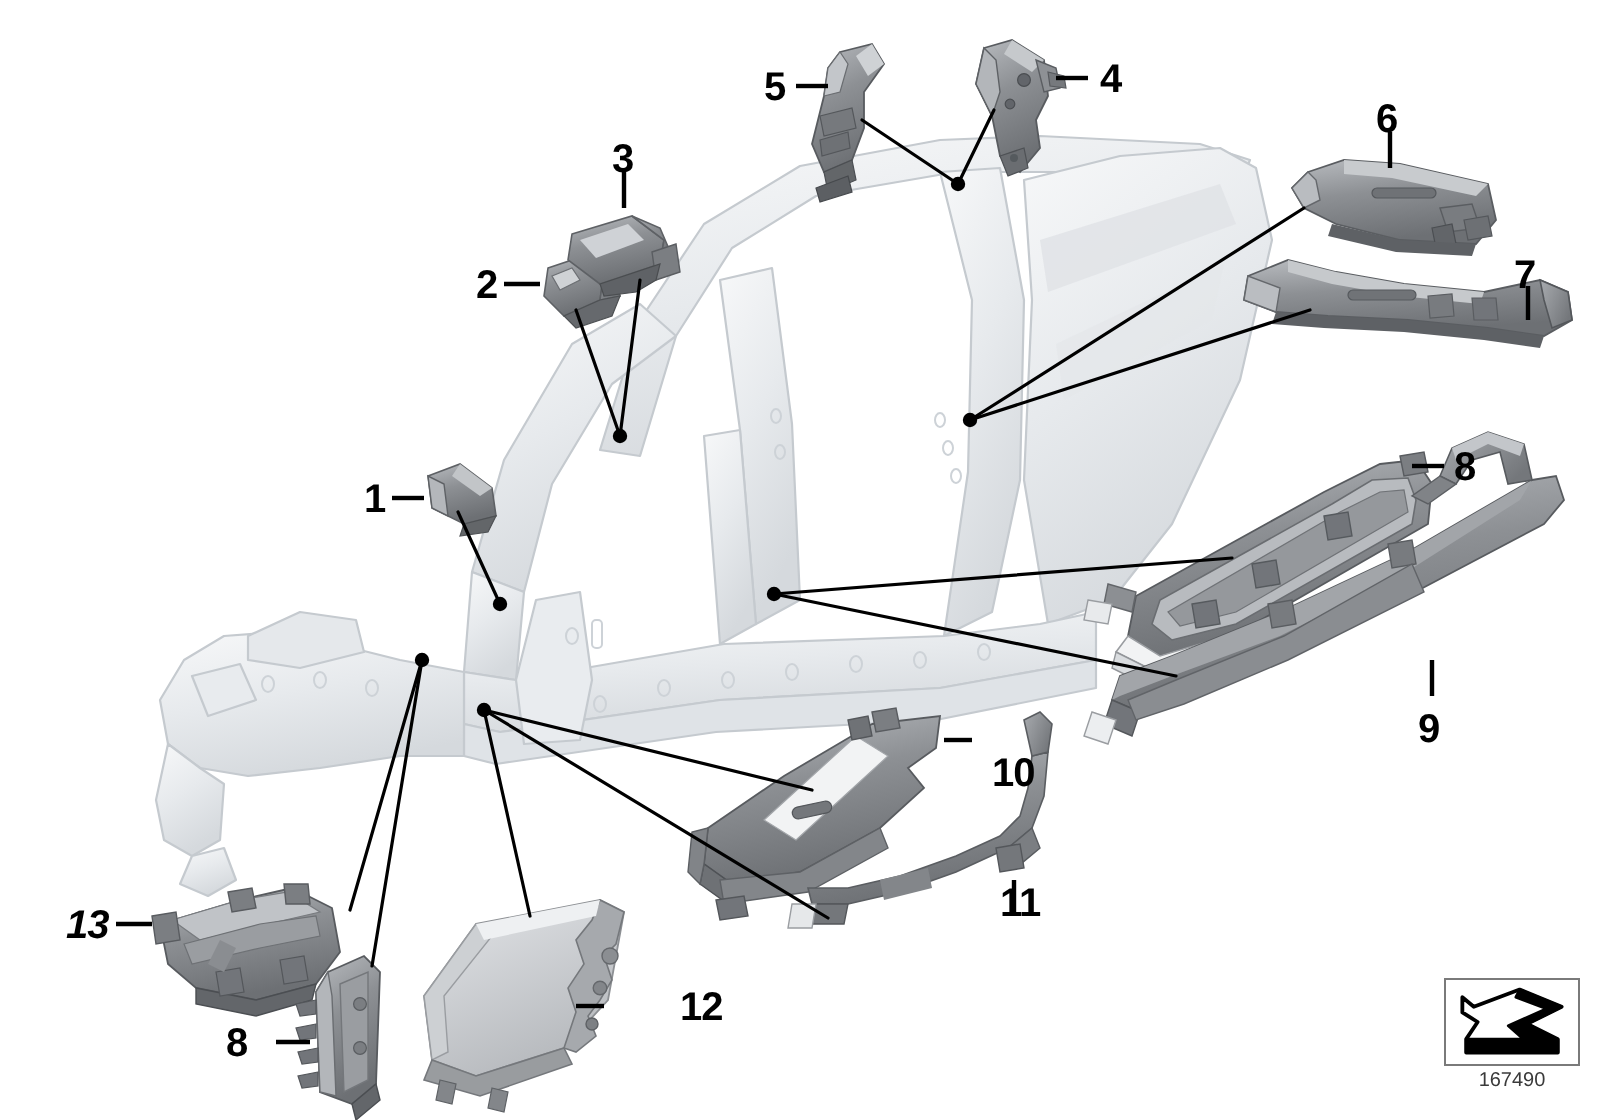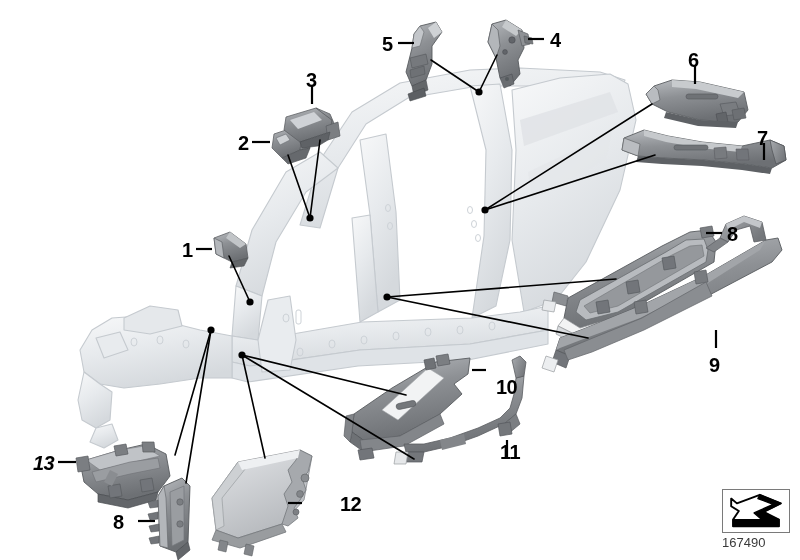--- a/index.html
+++ b/index.html
@@ -5,22 +5,22 @@
   html,body{margin:0;padding:0;background:#ffffff;}
   body{width:800px;height:560px;overflow:hidden;
        font-family:"Liberation Sans",sans-serif;}
   #stage{position:relative;width:800px;height:560px;background:#fff;}
   #canvas{position:absolute;left:0;top:0;width:800px;height:560px;}
   .callout{position:absolute;font-family:"Liberation Sans",sans-serif;
            font-weight:bold;font-size:20px;color:#000;line-height:1;
            letter-spacing:-0.5px;white-space:nowrap;}
   #idbox{position:absolute;left:722px;top:489px;width:68px;height:44px;
          border:1px solid #7a7a7a;background:#fff;box-sizing:border-box;}
-  #idnum{position:absolute;left:722px;top:535px;width:68px;
-         font-size:13px;color:#3a3a3a;font-family:"Liberation Sans",sans-serif;}
+  #idnum{position:absolute;left:722px;top:535px;width:68px;text-align:center;
+         font-size:10px;color:#3a3a3a;font-family:"Liberation Sans",sans-serif;}
 </style>
 </head>
 <body>
 
 <div id="stage">
 
   <svg id="canvas" viewBox="0 0 800 560">
     <defs>
       <linearGradient id="bodyG" x1="0" y1="0" x2="0.4" y2="1">
         <stop offset="0" stop-color="#f7f8f9"></stop>

